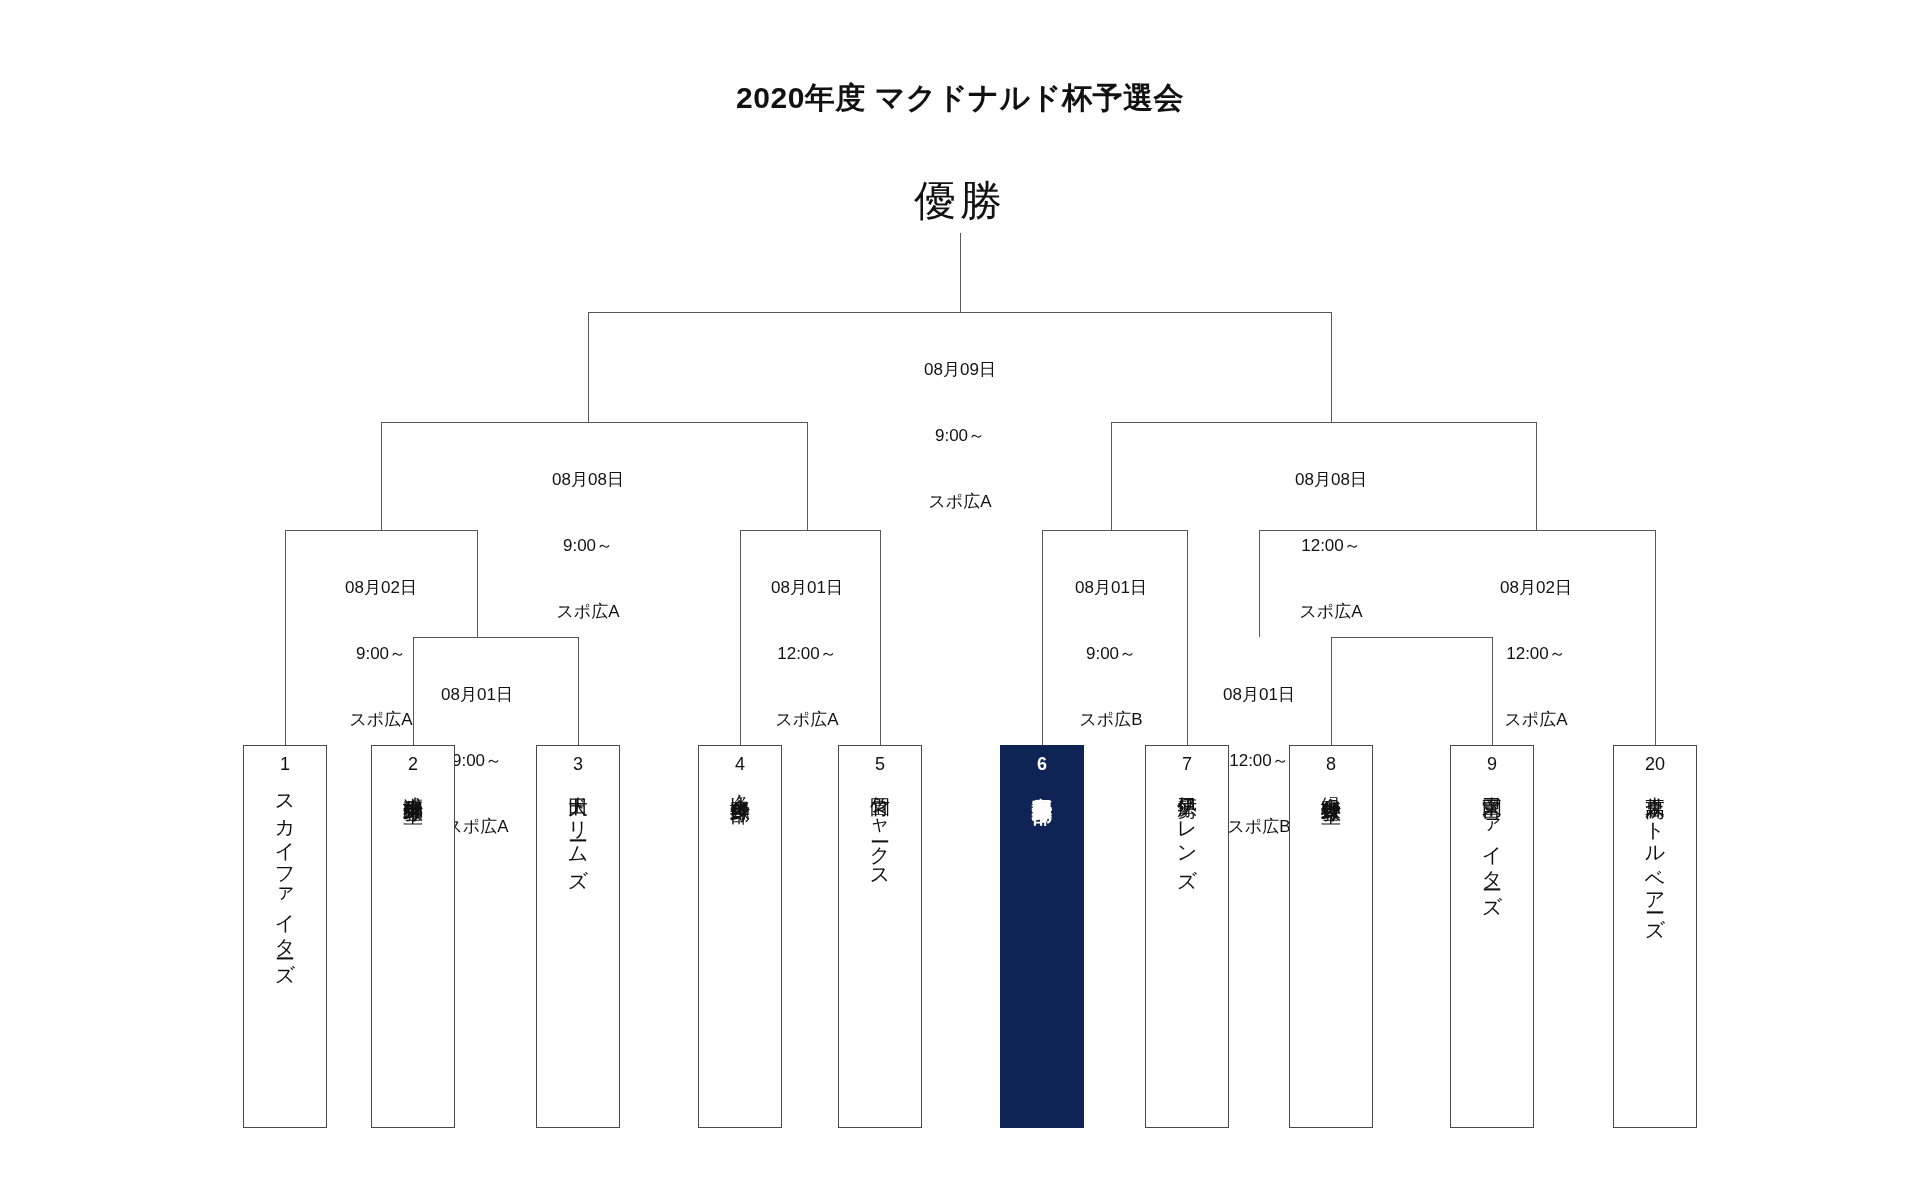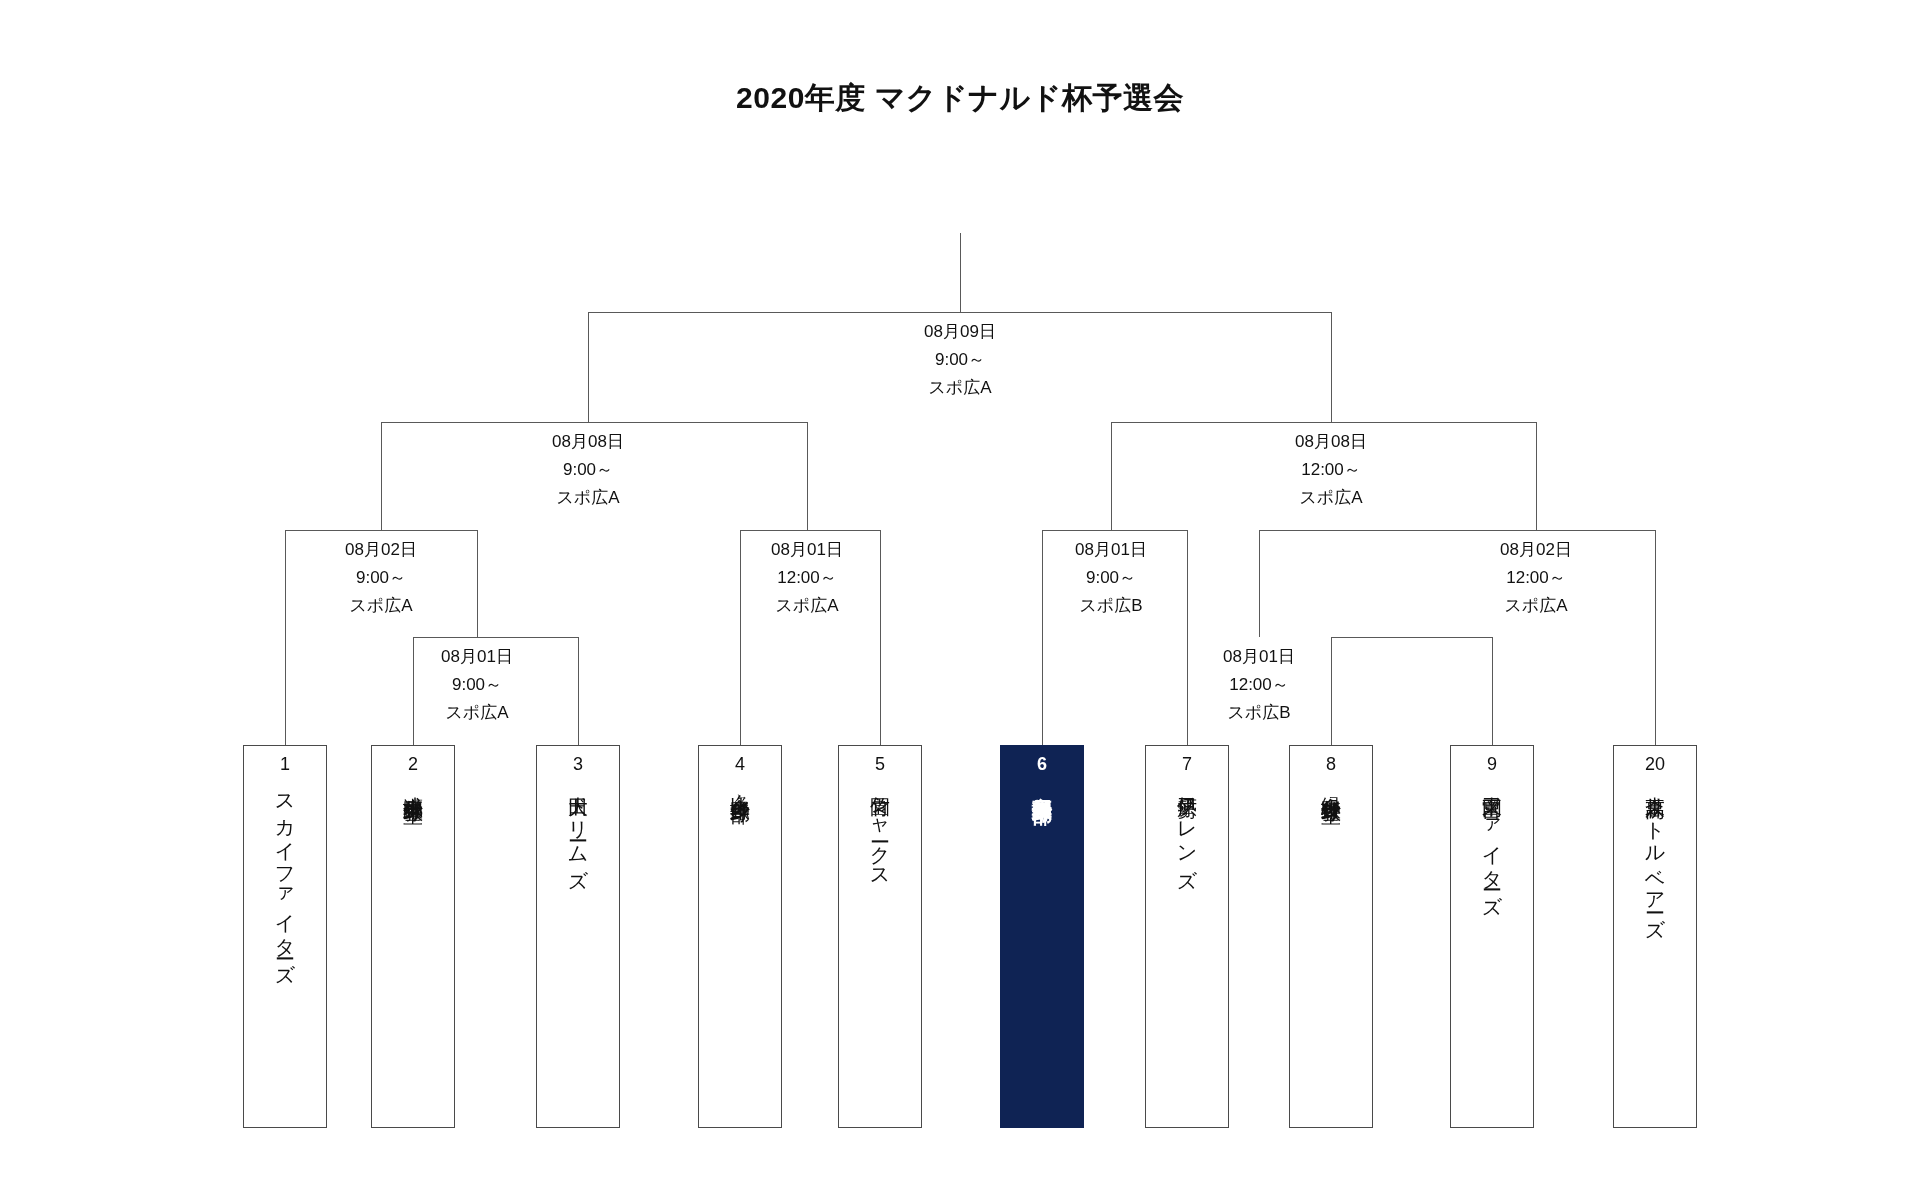--- a/index.html
+++ b/index.html
@@ -61,20 +61,21 @@
   .match-info {
     position: absolute;
     text-align: center;
     font-size: 17px;
     line-height: 28px;
     color: #111111;
     white-space: nowrap;
   }
   .match-info .mi-line {
     display: block;
+    margin-top: 38px;
   }
 
   
   .team-box {
     position: absolute;
     box-sizing: border-box;
     border: 1.5px solid #4a4a4a;
     background: #ffffff;
     display: flex;
     flex-direction: column;
@@ -109,20 +110,21 @@
     font-weight: bold;
   }
 </style>
 </head>
 <body>
 
 <div id="stage">
 
   <div class="doc-title">2020年度 マクドナルド杯予選会</div>
 
+  <div class="champion-label" id="champion-label" style="left: 870px;">優勝</div>
 
   <div id="bracket-layer">
       <div class="vline" style="left: 960px; top: 233px; height: 79px;"></div>
       <div class="hline" style="left: 588px; top: 312px; width: 743px;"></div>
       <div class="vline" style="left: 588px; top: 312px; height: 110px;"></div>
       <div class="vline" style="left: 1331px; top: 312px; height: 110px;"></div>
       <div class="hline" style="left: 381px; top: 422px; width: 426px;"></div>
       <div class="vline" style="left: 381px; top: 422px; height: 108px;"></div>
       <div class="vline" style="left: 807px; top: 422px; height: 108px;"></div>
       <div class="hline" style="left: 1111px; top: 422px; width: 425px;"></div>

